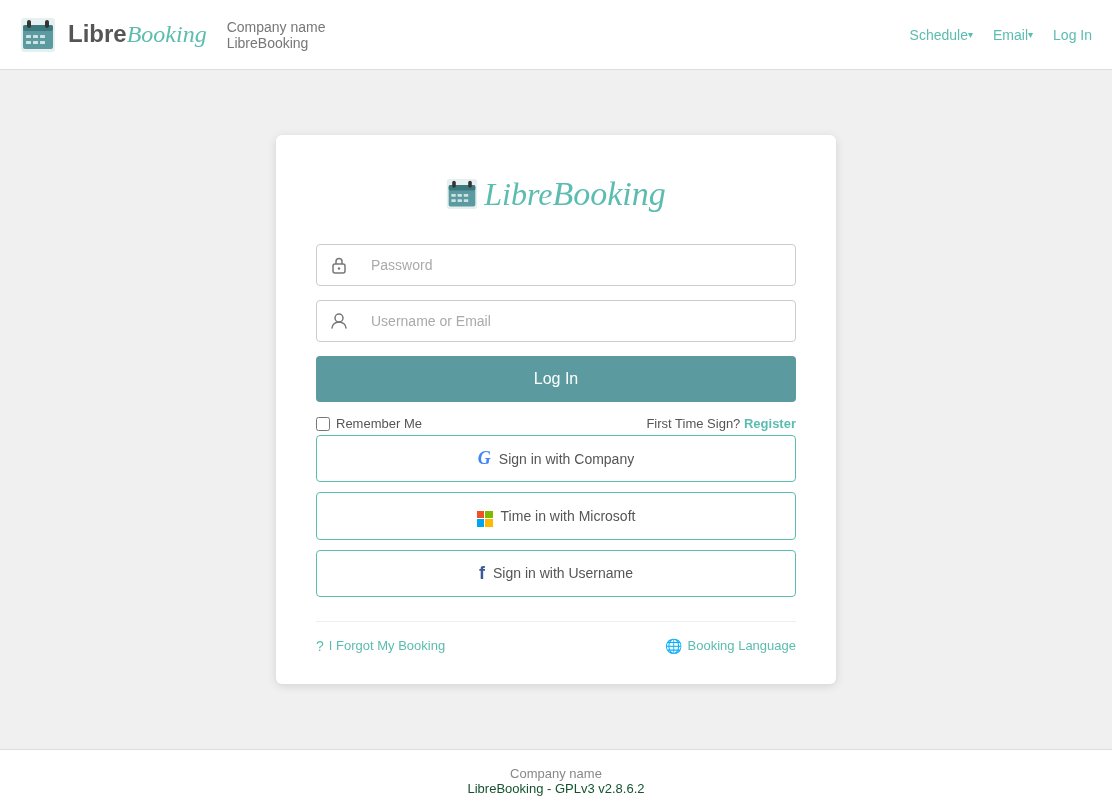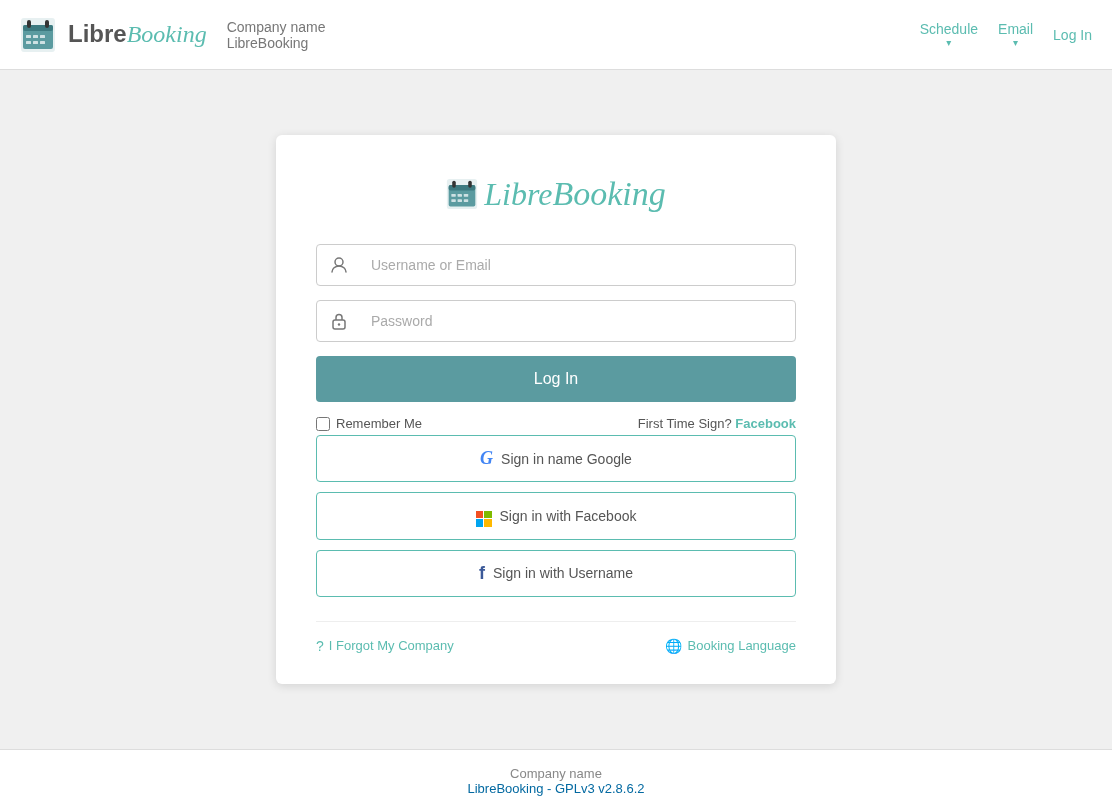--- a/index.html
+++ b/index.html
@@ -51,21 +51,20 @@
       align-items: center;
       gap: 20px;
     }
     .nav-item {
       color: #5bbcb0;
       font-size: 14px;
       cursor: pointer;
       display: flex;
       align-items: center;
       gap: 0;
-      flex-direction: column;
     }
     .nav-chevron {
       font-size: 10px;
       color: #5bbcb0;
     }
 
     
     .main {
       flex: 1;
       display: flex;
@@ -258,21 +257,21 @@
       background: #fff;
       border-top: 1px solid #ddd;
       text-align: center;
       padding: 16px;
     }
     .page-footer-company {
       color: #888;
       font-size: 13px;
     }
     .page-footer-version {
-      color: #0369a1;
+      color: #14532d;
       font-size: 13px;
     }
   </style>
 </head>
 <body>
 
 <header class="header">
   <div class="header-left">
     <svg class="logo-icon" viewBox="0 0 36 36" xmlns="http://www.w3.org/2000/svg">
       <rect x="1" y="1" width="34" height="34" rx="3" fill="#5b9ba0" opacity="0.15"></rect>
@@ -334,87 +333,87 @@
         </svg>
         <div class="card-logo-text">
           <span>Libre</span><span style="color:#5bbcb0; font-style:italic; font-family:Georgia,serif; font-weight:normal; font-size:34px;">Booking</span>
         </div>
       </div>
     </div>
 
     
     <div class="input-group">
       <div class="input-icon">
-        <svg width="18" height="18" viewBox="0 0 18 18" fill="none" xmlns="http://www.w3.org/2000/svg">
-          <circle cx="9" cy="6" r="4" stroke="#777" stroke-width="1.5" fill="none"></circle>
-          <path d="M2 16c0-3.314 3.134-6 7-6s7 2.686 7 6" stroke="#777" stroke-width="1.5" fill="none" stroke-linecap="round"></path>
-        </svg>
-      </div>
-      <input type="text" placeholder="Username or Email" style="">
-    </div>
-
-    
-    <div class="input-group">
-      <div class="input-icon">
         <svg width="16" height="18" viewBox="0 0 16 18" fill="none" xmlns="http://www.w3.org/2000/svg">
           <rect x="2" y="8" width="12" height="9" rx="2" stroke="#777" stroke-width="1.5" fill="none"></rect>
           <path d="M5 8V5.5a3 3 0 016 0V8" stroke="#777" stroke-width="1.5" fill="none"></path>
           <circle cx="8" cy="12.5" r="1.2" fill="#777"></circle>
         </svg>
       </div>
       <input type="password" placeholder="Password" style="">
+    </div>
+
+    
+    <div class="input-group">
+      <div class="input-icon">
+        <svg width="18" height="18" viewBox="0 0 18 18" fill="none" xmlns="http://www.w3.org/2000/svg">
+          <circle cx="9" cy="6" r="4" stroke="#777" stroke-width="1.5" fill="none"></circle>
+          <path d="M2 16c0-3.314 3.134-6 7-6s7 2.686 7 6" stroke="#777" stroke-width="1.5" fill="none" stroke-linecap="round"></path>
+        </svg>
+      </div>
+      <input type="text" placeholder="Username or Email" style="">
     </div>
 
     
     <button class="login-btn">Log In</button>
 
     
     <div class="remember-row">
       <label class="remember-label">
         <input type="checkbox" style="">
         <span>Remember Me</span>
       </label>
       <div class="register-text">
         <span>First Time Sign?</span>
-        <a class="register-link">Facebook</a>
+        <a class="register-link">Register</a>
       </div>
     </div>
 
     
     <div class="social-buttons">
 
       <button class="social-btn">
         <span class="google-g">G</span>
-        <span>Sign in name Google</span>
+        <span>Sign in with Company</span>
       </button>
 
       <button class="social-btn">
         <span>
           <span class="ms-icon">
             <span class="ms-red"></span>
             <span class="ms-green"></span>
             <span class="ms-blue"></span>
             <span class="ms-yellow"></span>
           </span>
         </span>
-        <span>Sign in with Facebook</span>
+        <span>Time in with Microsoft</span>
       </button>
 
       <button class="social-btn">
         <span class="fb-icon">f</span>
         <span>Sign in with Username</span>
       </button>
 
     </div>
 
     
     <div class="card-footer">
       <div class="footer-link">
         <span class="footer-link-icon">?</span>
-        <span>I Forgot My Company</span>
+        <span>I Forgot My Booking</span>
       </div>
       <div class="footer-link">
         <span class="footer-link-icon">🌐</span>
         <span>Booking Language</span>
       </div>
     </div>
 
   </div>
 </main>
 

